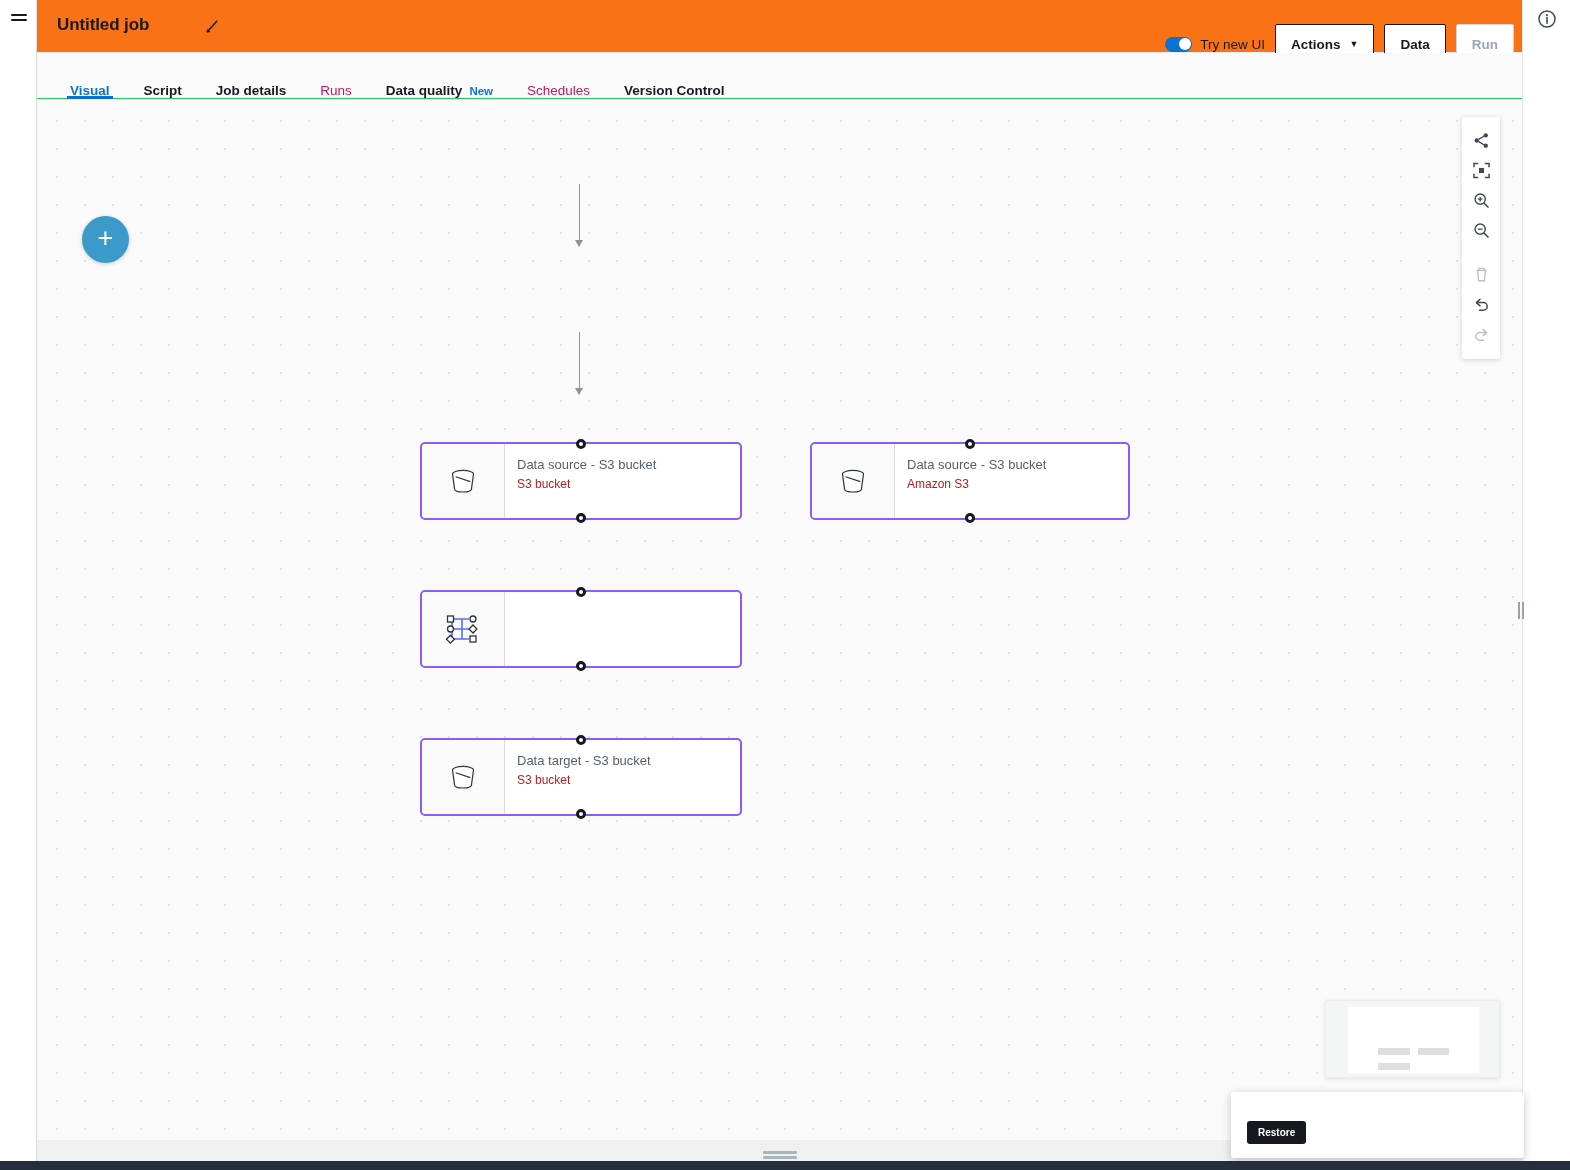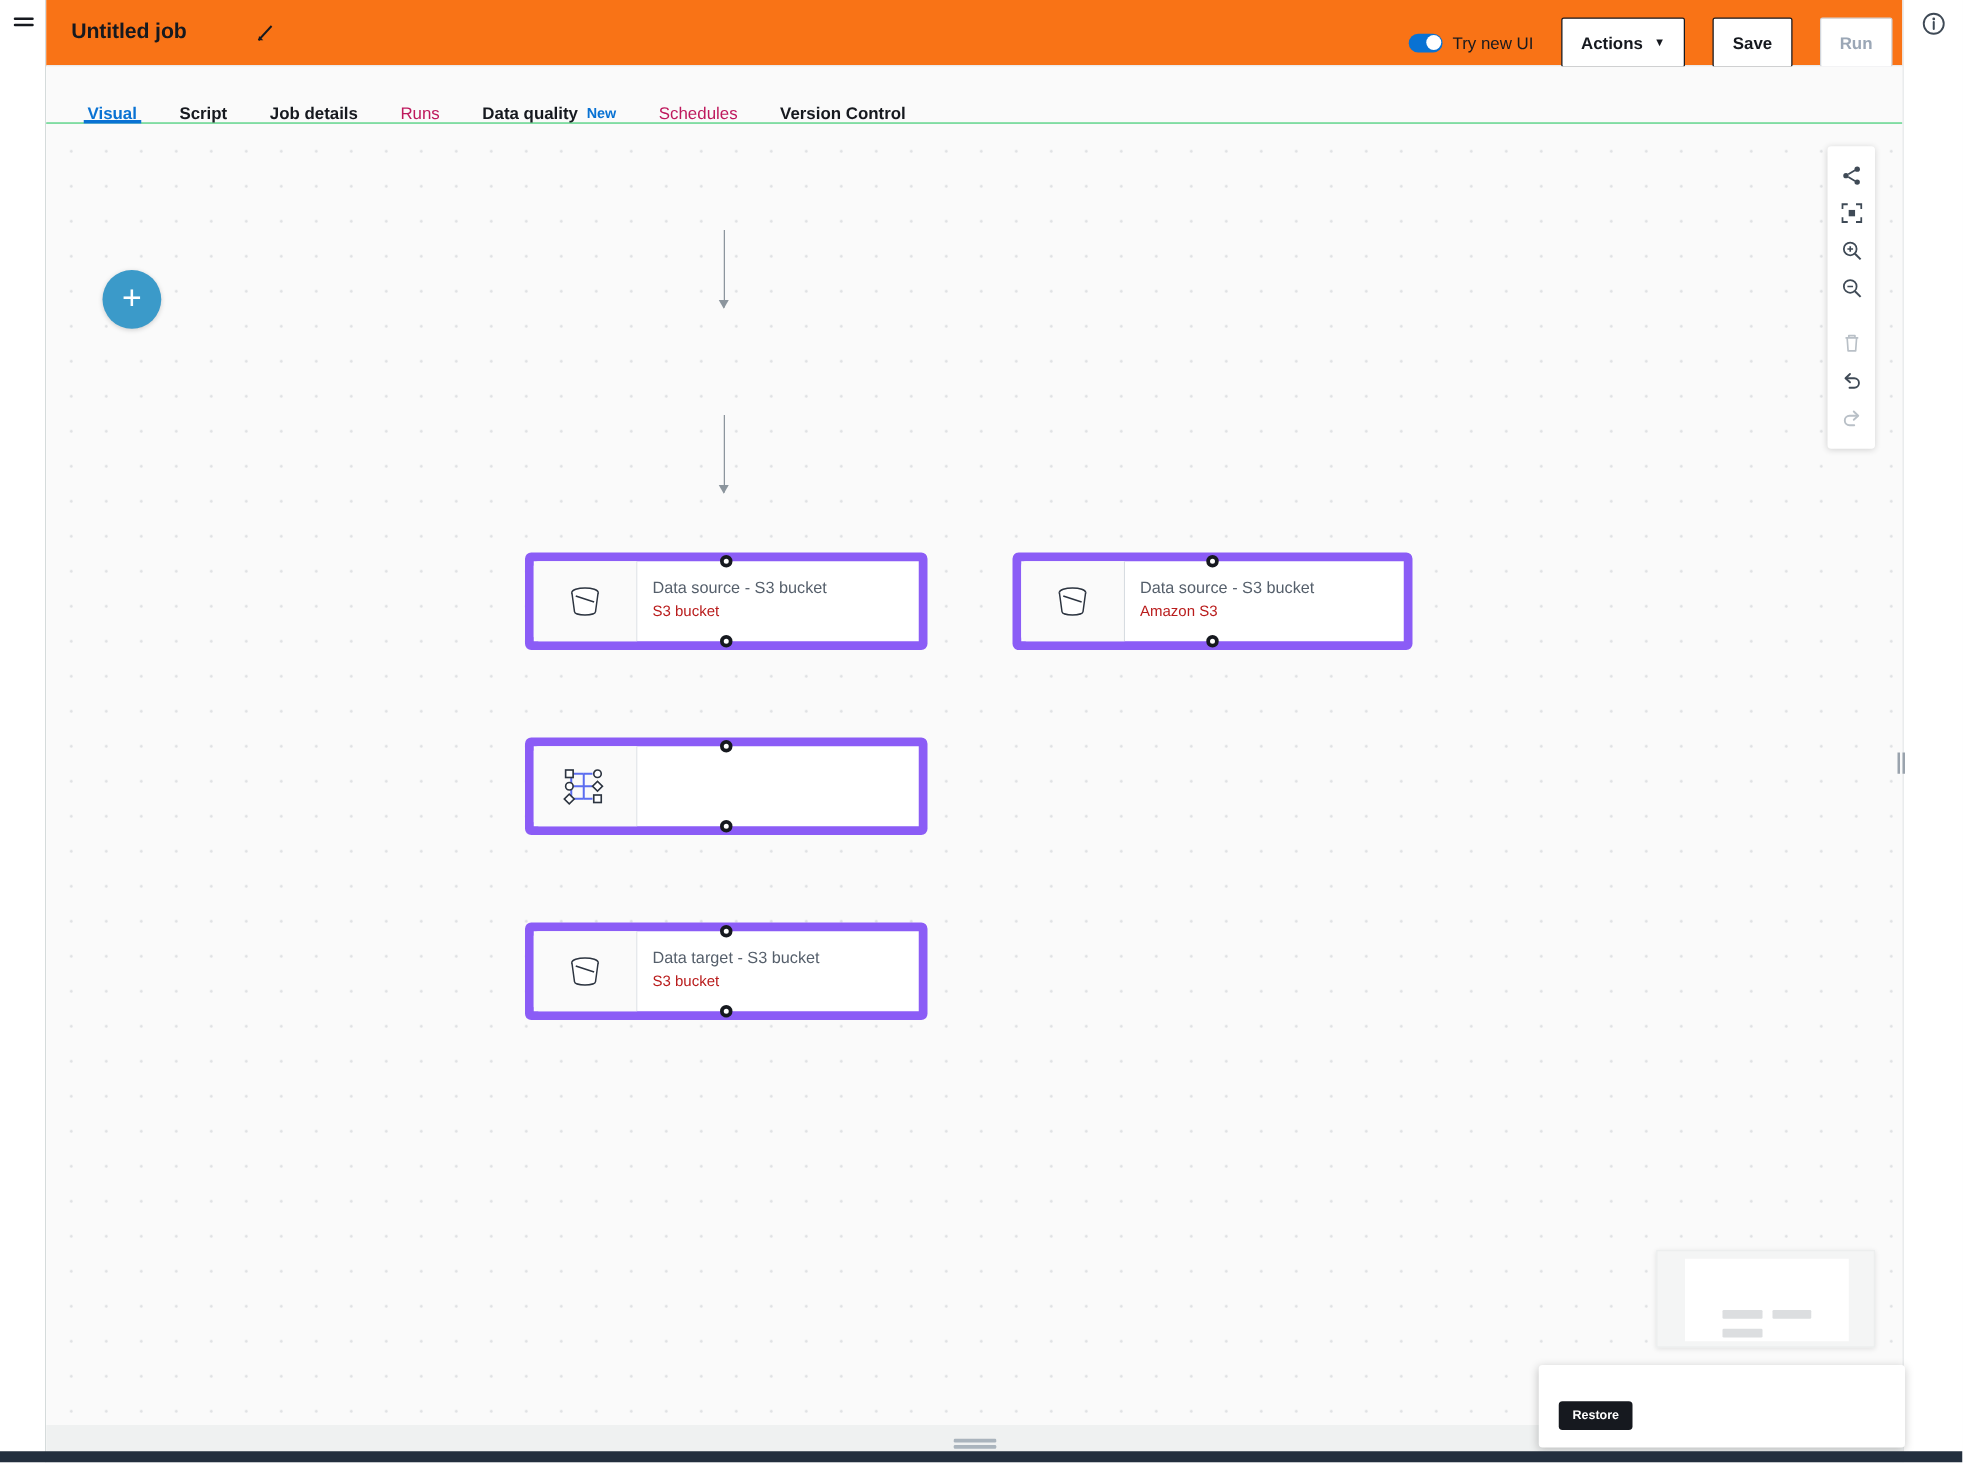--- a/index.html
+++ b/index.html
@@ -46,22 +46,22 @@
     border-bottom: 1px solid #e9ebed; background: #f97316;
   }
   .job-title {
     position: absolute; left: 20px; top: 15px;
     font-size: 17px; font-weight: bold; color: #16191f; letter-spacing: -0.1px;
   }
   .edit-pencil {
     position: absolute; left: 166px; top: 17px; width: 19px; height: 19px; cursor: pointer;
   }
   .hdr-right {
-    position: absolute; right: 8px; top: 14px;
-    display: flex; align-items: center; gap: 22px; justify-content: space-between;
+    position: absolute; right: 8px; top: 24px;
+    display: flex; align-items: center; gap: 10px; justify-content: space-between;
   }
   .toggle-wrap { display: flex; align-items: center; gap: 8px; cursor: pointer; }
   .toggle {
     width: 27px; height: 15px; border-radius: 8px; background: #0972d3;
     position: relative; flex: none;
   }
   .toggle::after {
     content: ""; position: absolute; right: 1.5px; top: 1.5px;
     width: 12px; height: 12px; border-radius: 50%; background: #ffffff;
   }
@@ -127,21 +127,21 @@
   .add-fab {
     position: absolute; left: 45px; top: 117px; width: 47px; height: 47px;
     border-radius: 50%; background: #3b9ac9; cursor: pointer;
     display: flex; align-items: center; justify-content: center;
     box-shadow: 0 1px 4px rgba(0,0,0,.18);
   }
   .add-fab span { color: #fff; font-size: 27px; line-height: 1; font-weight: 300; margin-top: -3px; }
 
   
   .node {
-    position: absolute; height: 78px; border: 7px solid #8b5cf6; border-radius: 5px;
+    position: absolute; height: 78px; border: 2px solid #8b5cf6; border-radius: 5px;
     background: #ffffff; display: flex; overflow: visible; cursor: pointer;
   }
   .node .icon-cell {
     width: 83px; flex: none; background: #fafafa;
     border-right: 1px solid #d7dce1; border-radius: 4px 0 0 4px;
     display: flex; align-items: center; justify-content: center;
   }
   .node .txt-cell { flex: 1; padding: 13px 0 0 12px; }
   .node .sub { font-size: 13px; color: #555f6b; line-height: 1.25; }
   .node .ttl { font-size: 12px; color: #b91c1c; margin-top: 4px; line-height: 1.25; }
@@ -229,21 +229,21 @@
 
       <div class="hdr-right">
         <div class="toggle-wrap">
           <div class="toggle"></div>
           <span class="toggle-label">Try new UI</span>
         </div>
         <button class="btn">
           <span>Actions</span>
           <span class="caret">▼</span>
         </button>
-        <button class="btn">Save</button>
+        <button class="btn">Data</button>
         <button class="btn disabled">Run</button>
       </div>
     </div>
 
     <div class="tabs">
       <div class="tab active">
         <span>Visual</span>
       </div>
       <div class="tab">
         <span>Script</span>

